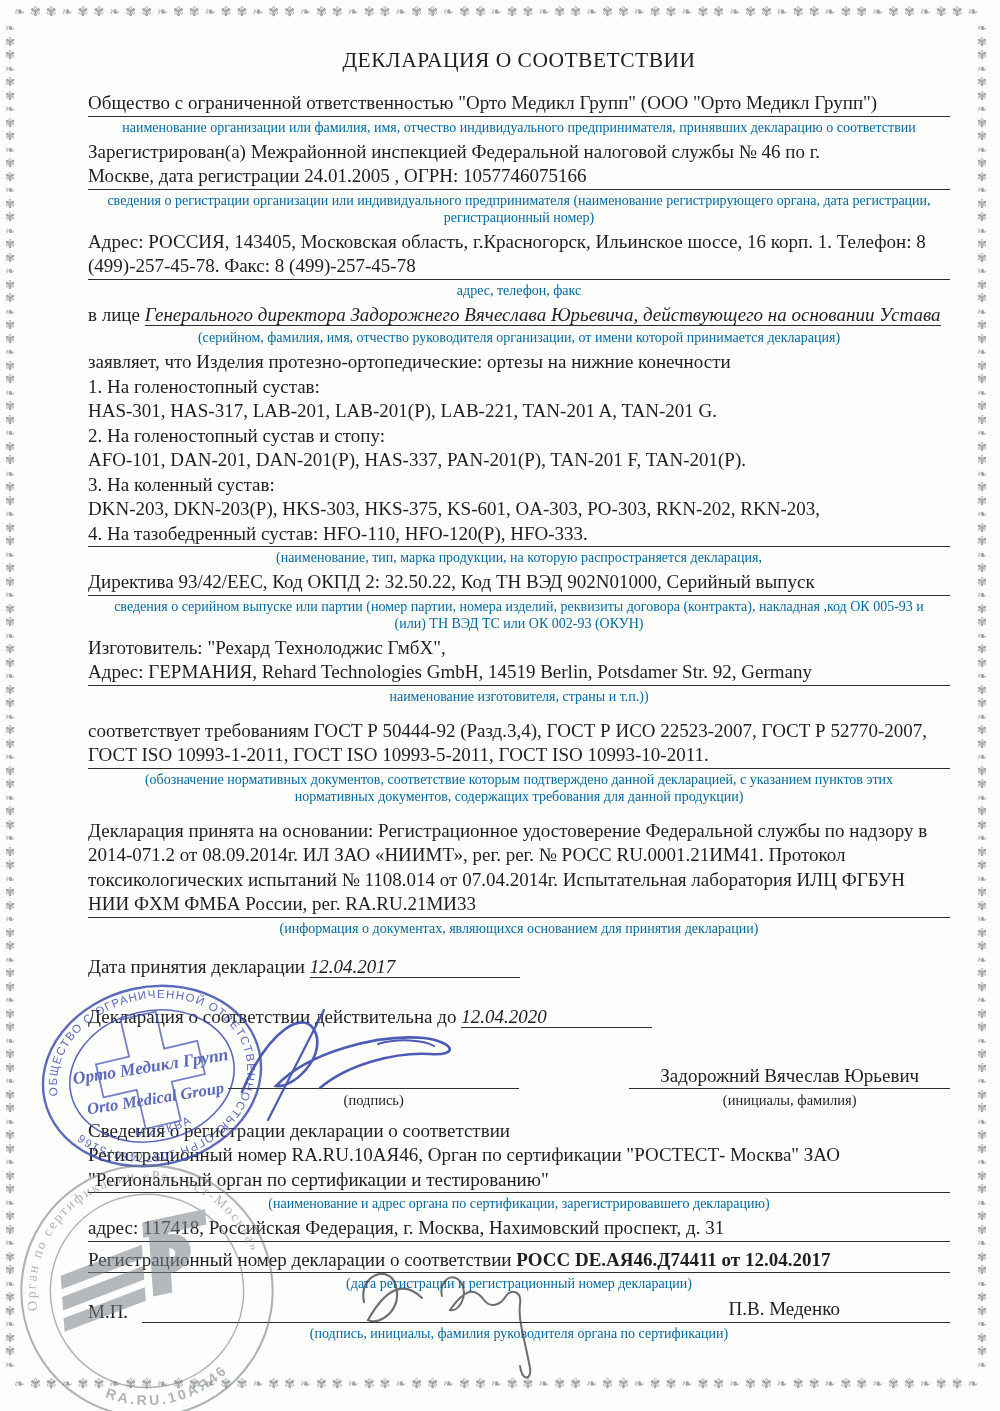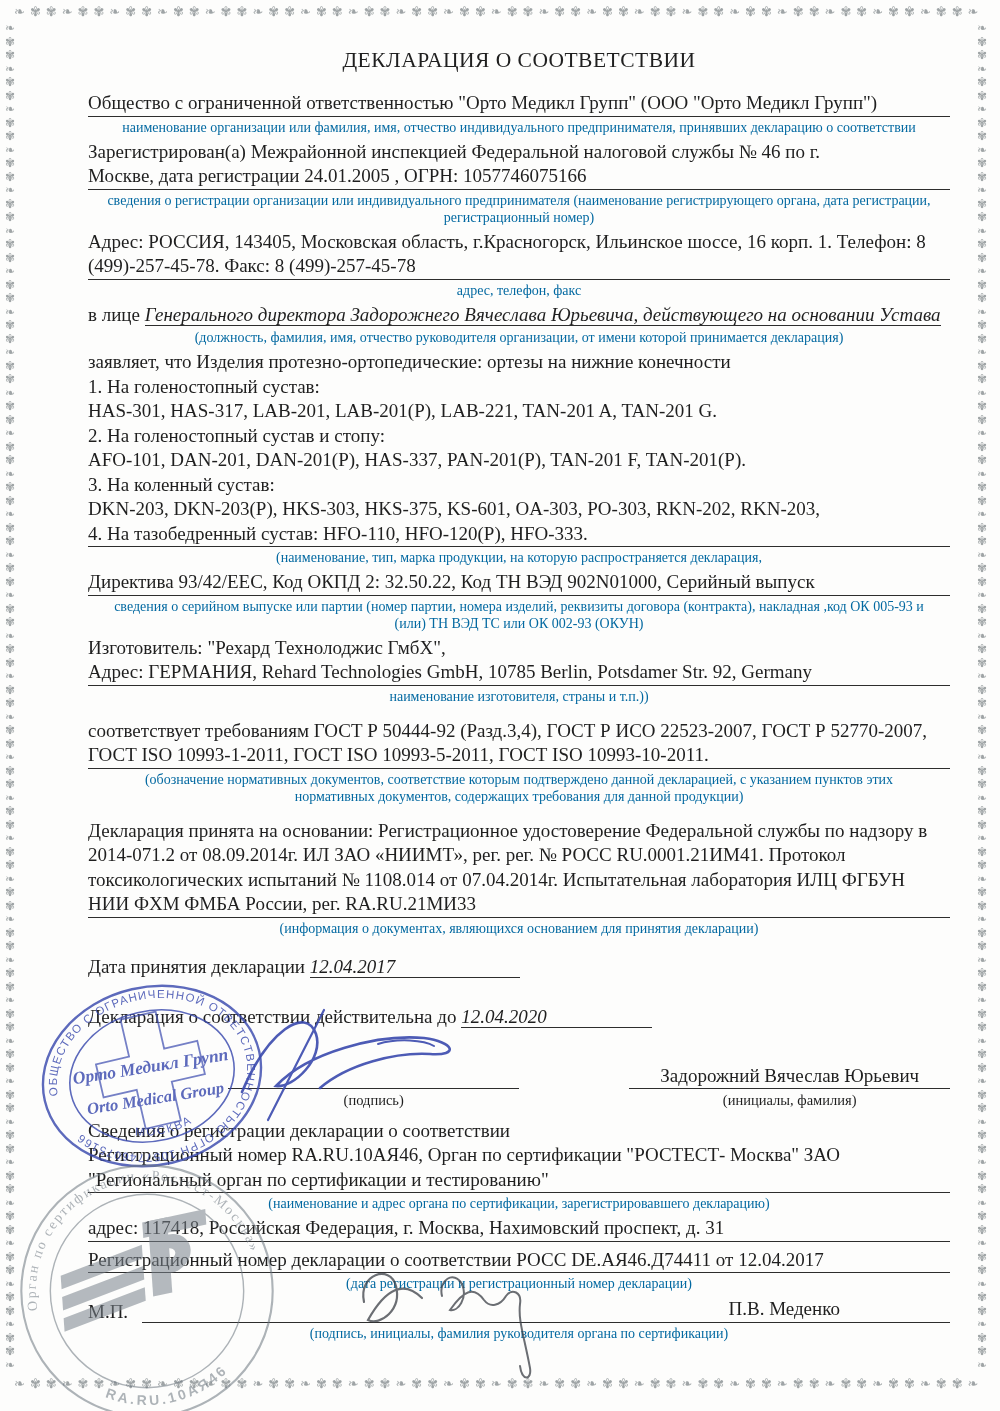--- a/index.html
+++ b/index.html
@@ -18,21 +18,21 @@
   .border-left{left:5px;}
   .border-right{left:977px;}
 
   .content{position:absolute; left:88px; top:48px; width:862px;}
 
   .title{text-align:center; font-weight:normal; font-size:21.5px; letter-spacing:.5px; margin-bottom:18px;}
   .line{font-size:19px; line-height:24.5px;}
   .rule{border-bottom:1.4px solid #2d2d2d;}
   .caption{font-size:14px; line-height:17px; text-align:center; color:#0369a1; margin:2px auto 4px auto; width:96%;}
   .u{border-bottom:1.4px solid #2d2d2d;font-style:italic;}
-  .b{font-weight:normal;}
+  .b{font-weight:bold;}
   .gap6{height:6px;} .gap10{height:10px;} .gap14{height:14px;} .gap26{height:26px;}
 
   .sig-row{display:flex; margin-top:34px;}
   .sig-col1{width:300px; margin-left:140px;}
   .sig-col2{width:330px; margin-left:110px;}
   .sig-line{border-bottom:1.4px solid #2d2d2d; height:24px;}
   .sig-name{text-align:center; font-size:19px; line-height:24px; border-bottom:1.4px solid #2d2d2d;}
   .sig-cap{font-size:14.5px; text-align:center; margin-top:3px;}
 
   .mp-row{display:flex; align-items:flex-end; text-align:right;}
@@ -66,37 +66,37 @@
 
     <div class="line">Зарегистрирован(а) Межрайонной инспекцией Федеральной налоговой службы № 46 по г.</div>
     <div class="line rule">Москве, дата регистрации 24.01.2005 , ОГРН: 1057746075166</div>
     <div class="caption">сведения о регистрации организации или индивидуального предпринимателя (наименование регистрирующего органа, дата регистрации, регистрационный номер)</div>
 
     <div class="line">Адрес: РОССИЯ, 143405, Московская область, г.Красногорск, Ильинское шоссе, 16 корп. 1. Телефон: 8</div>
     <div class="line rule">(499)-257-45-78. Факс: 8 (499)-257-45-78</div>
     <div class="caption">адрес, телефон, факс</div>
 
     <div class="line"><span>в лице </span><span class="u">Генерального директора Задорожнего Вячеслава Юрьевича, действующего на основании Устава</span></div>
-    <div class="caption">(должность, фамилия, имя, отчество руководителя организации, от имени которой принимается декларация)</div>
+    <div class="caption">(серийном, фамилия, имя, отчество руководителя организации, от имени которой принимается декларация)</div>
 
     <div class="line">заявляет, что Изделия протезно-ортопедические: ортезы на нижние конечности</div>
     <div class="line">1. На голеностопный сустав:</div>
     <div class="line">HAS-301, HAS-317, LAB-201, LAB-201(P), LAB-221, TAN-201 A, TAN-201 G.</div>
     <div class="line">2. На голеностопный сустав и стопу:</div>
     <div class="line">AFO-101, DAN-201, DAN-201(P), HAS-337, PAN-201(P), TAN-201 F, TAN-201(P).</div>
     <div class="line">3. На коленный сустав:</div>
     <div class="line">DKN-203, DKN-203(P), HKS-303, HKS-375, KS-601, OA-303, PO-303, RKN-202, RKN-203,</div>
     <div class="line rule">4. На тазобедренный сустав: HFO-110, HFO-120(P), HFO-333.</div>
     <div class="caption">(наименование, тип, марка продукции, на которую распространяется декларация,</div>
 
     <div class="line rule">Директива 93/42/ЕЕС, Код ОКПД 2:  32.50.22, Код ТН ВЭД 902N01000, Серийный выпуск</div>
     <div class="caption">сведения о серийном выпуске или партии (номер партии, номера изделий, реквизиты договора (контракта), накладная ,код ОК 005-93 и (или) ТН ВЭД ТС или ОК 002-93 (ОКУН)</div>
 
     <div class="line">Изготовитель: "Рехард Технолоджис ГмбХ",</div>
-    <div class="line rule">Адрес: ГЕРМАНИЯ, Rehard Technologies GmbH, 10785 Berlin, Potsdamer Str. 92, Germany</div>
+    <div class="line rule">Адрес: ГЕРМАНИЯ, Rehard Technologies GmbH, 14519 Berlin, Potsdamer Str. 92, Germany</div>
     <div class="caption">наименование изготовителя, страны и т.п.))</div>
 
     <div class="gap10"></div>
     <div class="line">соответствует требованиям ГОСТ Р 50444-92 (Разд.3,4), ГОСТ Р ИСО 22523-2007, ГОСТ Р 52770-2007,</div>
     <div class="line rule">ГОСТ  ISO 10993-1-2011, ГОСТ  ISO 10993-5-2011, ГОСТ  ISO 10993-10-2011.</div>
     <div class="caption">(обозначение нормативных документов, соответствие которым подтверждено данной декларацией, с указанием пунктов этих нормативных документов, содержащих требования для данной продукции)</div>
 
     <div class="gap10"></div>
     <div class="line">Декларация принята на основании: Регистрационное удостоверение Федеральной службы по надзору в</div>
     <div class="line">2014-071.2 от 08.09.2014г. ИЛ ЗАО «НИИМТ», рег. рег. № РОСС RU.0001.21ИМ41. Протокол</div>

